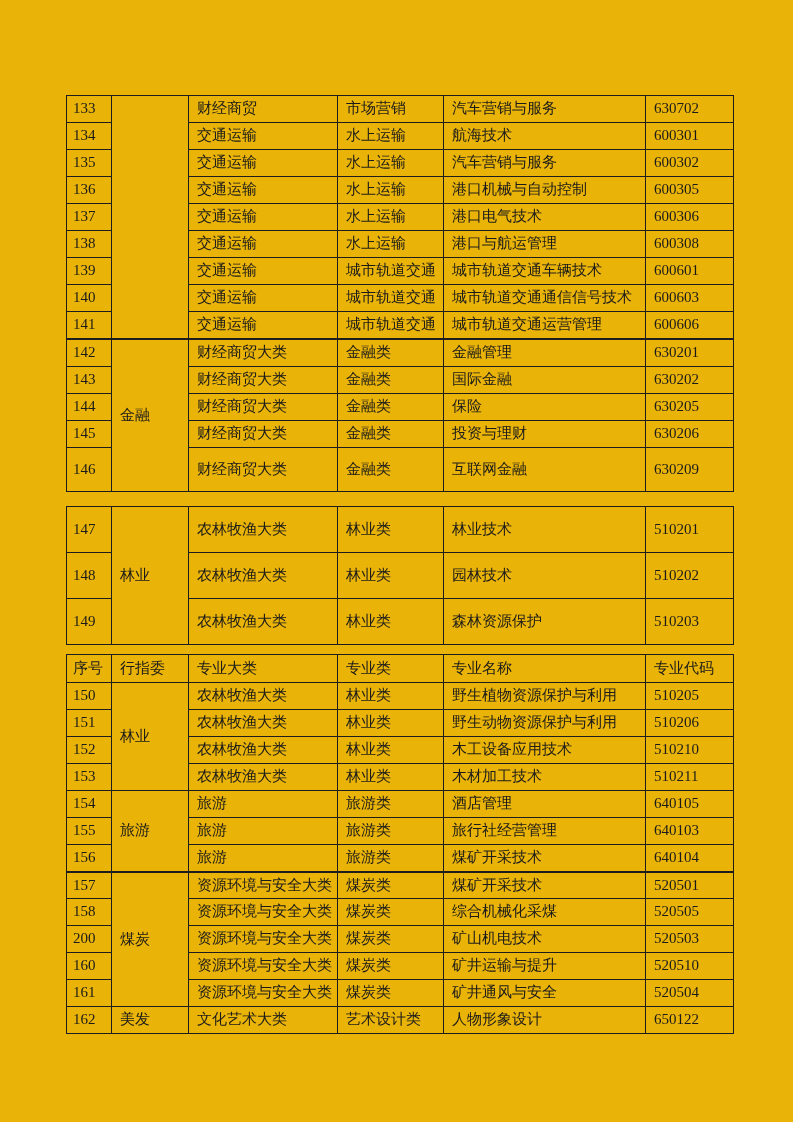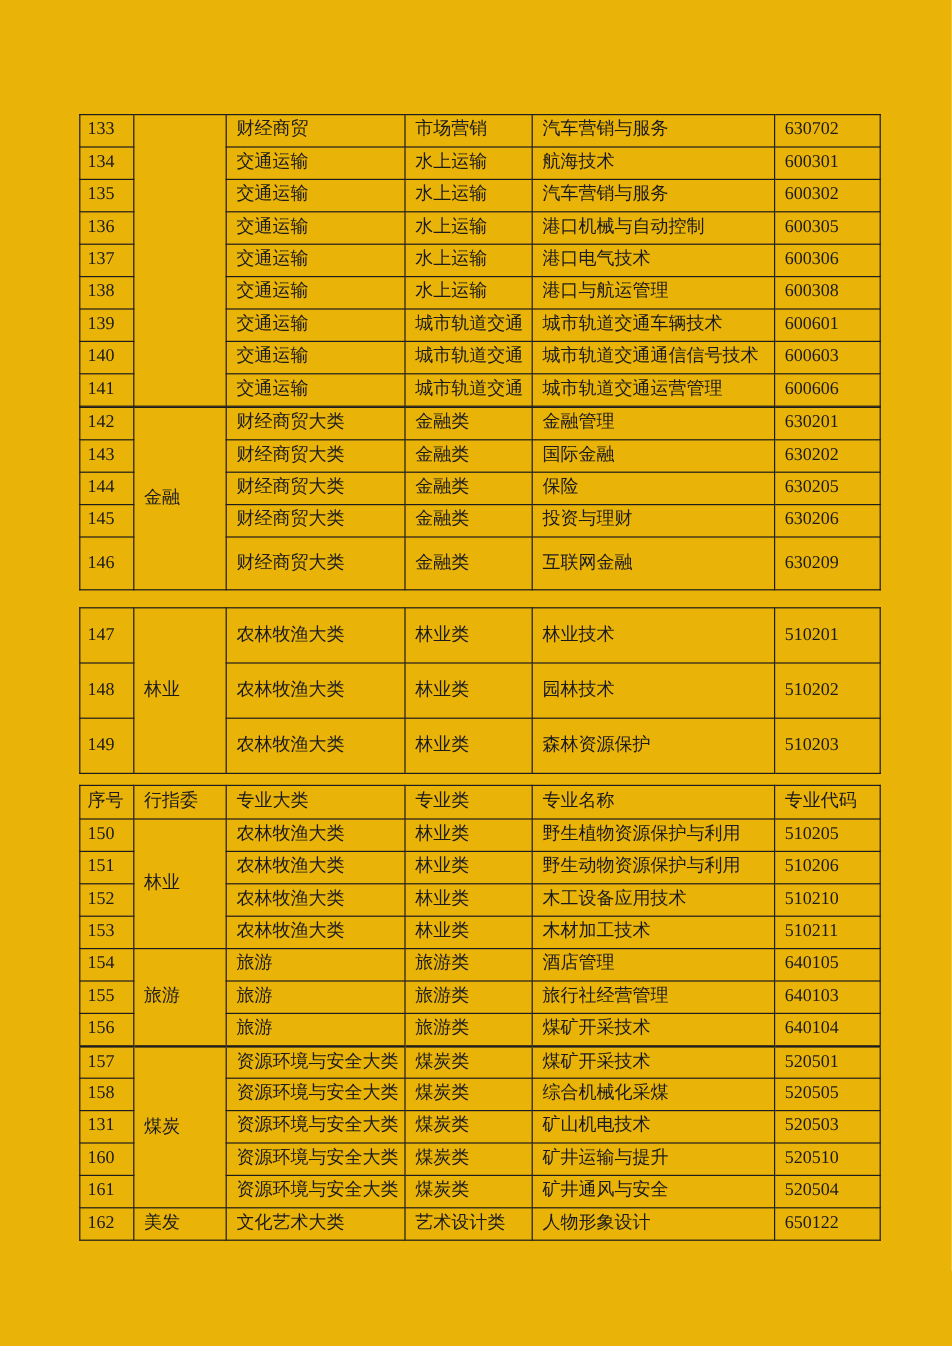--- a/index.html
+++ b/index.html
@@ -281,21 +281,21 @@
             <td>520501</td>
           </tr>
           <tr style="height: 27px;">
             <td class="cell-no">158</td>
             <td>资源环境与安全大类</td>
             <td>煤炭类</td>
             <td>综合机械化采煤</td>
             <td>520505</td>
           </tr>
           <tr style="height: 27px;">
-            <td class="cell-no">131</td>
+            <td class="cell-no">200</td>
             <td>资源环境与安全大类</td>
             <td>煤炭类</td>
             <td>矿山机电技术</td>
             <td>520503</td>
           </tr>
           <tr style="height: 27px;">
             <td class="cell-no">160</td>
             <td>资源环境与安全大类</td>
             <td>煤炭类</td>
             <td>矿井运输与提升</td>

